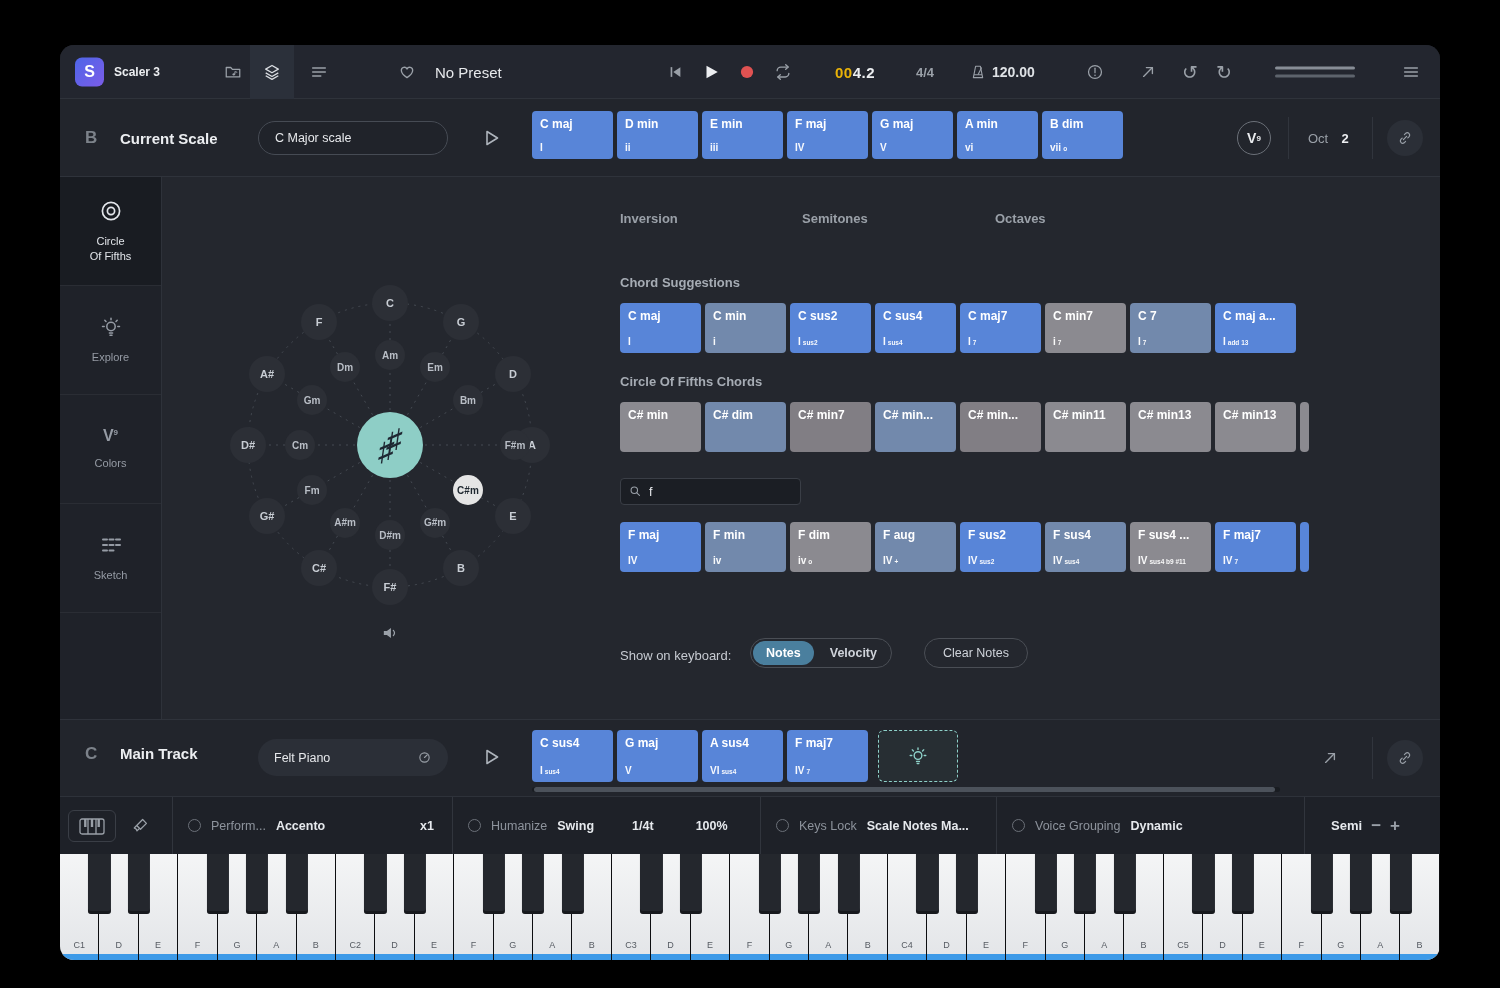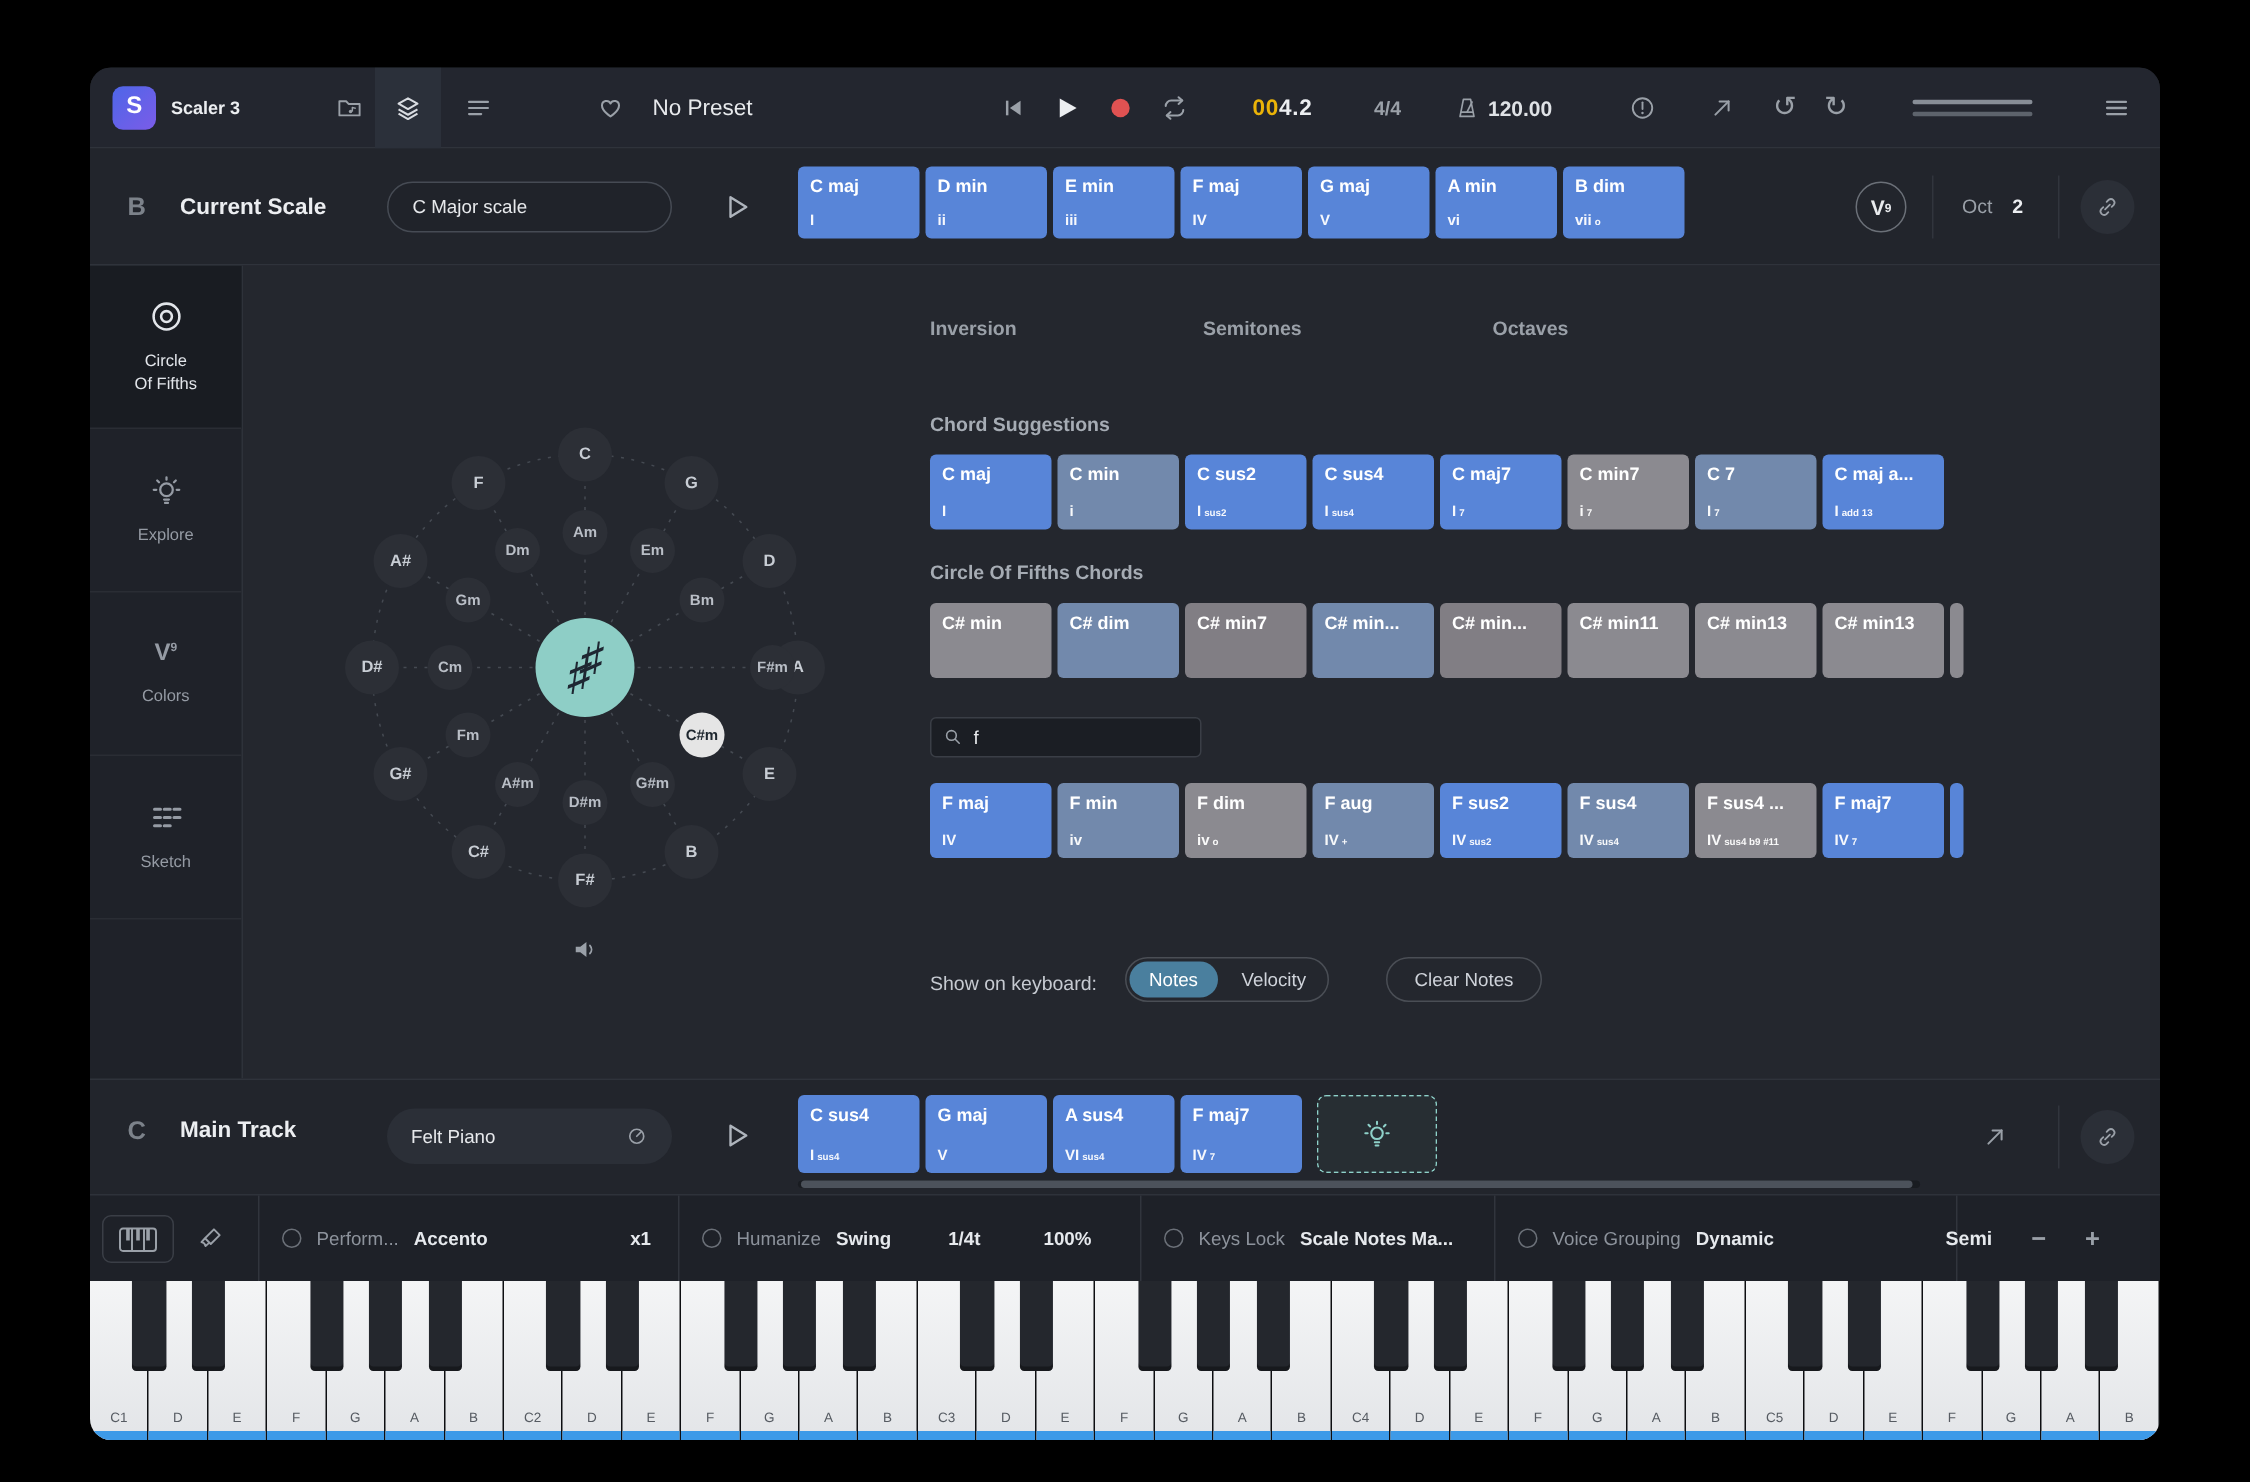--- a/index.html
+++ b/index.html
@@ -82,33 +82,33 @@
   .spk { position:absolute; left:228px; top:456px; transform:translate(-50%,-50%); width:19px; height:19px; }
 
   
   .ptab { position:absolute; top:34px; color:#9aa0a8; font-size:13px; font-weight:600; cursor:pointer; }
   .ptitle { position:absolute; color:#a6acb4; font-size:13px; font-weight:600; }
   .search { position:absolute; left:458px; top:301px; width:181px; height:27px; }
   .search input { width:100%; height:100%; background:#1b1e24; border:1px solid #3a3e46; border-radius:4px; color:#e9ebee; font-size:12.5px; padding:0 8px 0 28px; outline:none; font-family:inherit; }
   .search .icon { position:absolute; left:8px; top:6px; width:14px; height:14px; }
   .show-row { position:absolute; left:458px; top:463px; height:30px; display:flex; align-items:center; }
   .show-label { color:#c6cad1; font-size:13px; }
-  .seg-wrap { position:absolute; left:588px; top:461px; height:30px; border:1px solid #4a4e55; border-radius:16px; display:flex; align-items:center; }
+  .seg-wrap { position:absolute; left:588px; top:461px; height:30px; border:1px solid #4a4e55; border-radius:16px; display:flex; align-items:center;font-weight:bold; }
   .seg { padding:0 14px; font-size:12.5px; color:#cfd3da; height:100%; display:flex; align-items:center; cursor:pointer; }
   .seg.active { background:#4a7f9e; border-radius:13px; margin:2px; height:24px; color:#fff; padding:0 13px; }
   .clear-btn { position:absolute; left:762px; top:461px; height:30px; border:1px solid #4a4e55; border-radius:16px; color:#cfd3da; font-size:12.5px; display:flex; align-items:center; padding:0 18px; background:transparent; cursor:pointer; }
 
   
   .controls-row { flex:0 0 58px; position:relative; background:#1e2128; border-top:1px solid #2e323a; }
   .kb-btn { left:8px; top:13px; width:48px; height:32px; border:1px solid #3a3e46; border-radius:6px; display:flex; align-items:center; justify-content:center; color:#d4d8dd; }
   .ctl-group { position:absolute; top:0; height:100%; display:flex; align-items:center; gap:10px; }
   .radio { width:13px; height:13px; border:1.5px solid #6b7078; border-radius:50%; flex:0 0 auto; }
   .ctl-label { color:#8d939c; font-size:12.5px; white-space:nowrap; }
   .ctl-value { color:#e6e9ed; font-size:12.5px; font-weight:600; white-space:nowrap; }
-  .semi-wrap { position:absolute; right:0; top:0; height:100%; display:flex; align-items:center; gap:26px; padding-right:40px;text-align:center; }
+  .semi-wrap { position:absolute; right:0; top:0; height:100%; display:flex; align-items:center; gap:9px; padding-right:40px;text-align:center; }
   .semi-label { color:#e6e9ed; font-size:13px; font-weight:600; }
   .pm { color:#9aa0a8; font-size:17px; font-weight:600; cursor:pointer; }
   .controls-row .vdiv { top:0; height:100%; }
 
   
   .piano { flex:1 1 auto; position:relative; background:#0d0e11; display:flex; }
   .wkey { flex:1 1 auto; position:relative; background:linear-gradient(#f4f5f6,#e3e5e8); margin-right:1px; cursor:pointer; }
   .wkey:last-child { margin-right:0; }
   .klabel { position:absolute; bottom:10px; left:0; width:100%; text-align:center; font-size:9px; color:#565b62; }
   .wstrip { position:absolute; left:0; right:0; bottom:0; height:6px; background:#3d9ae8; }

